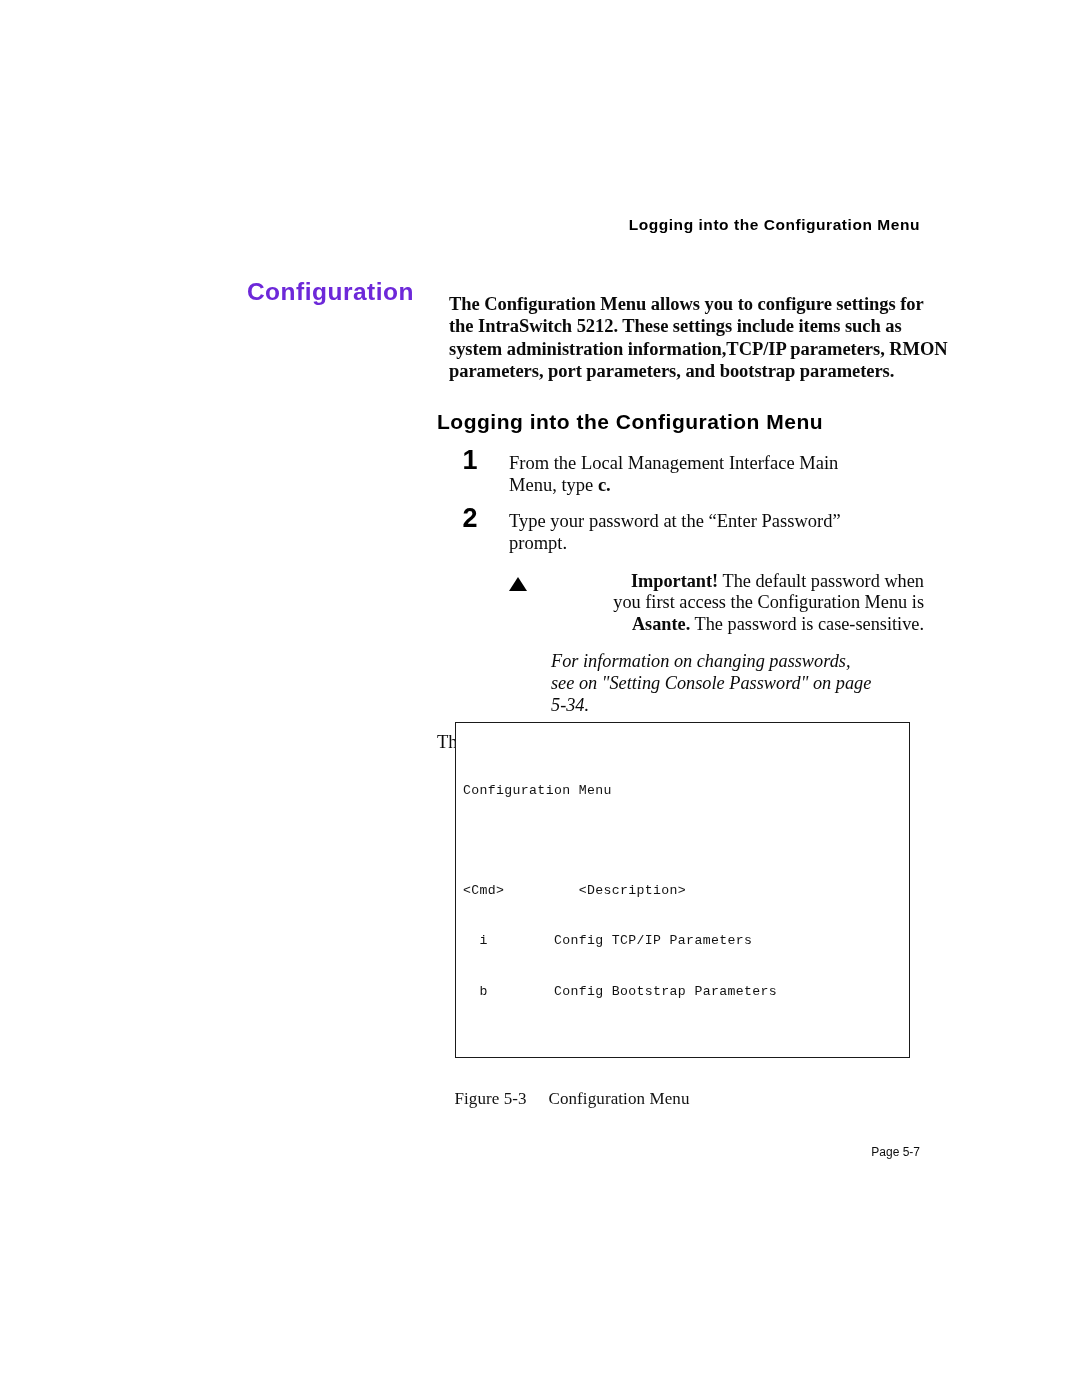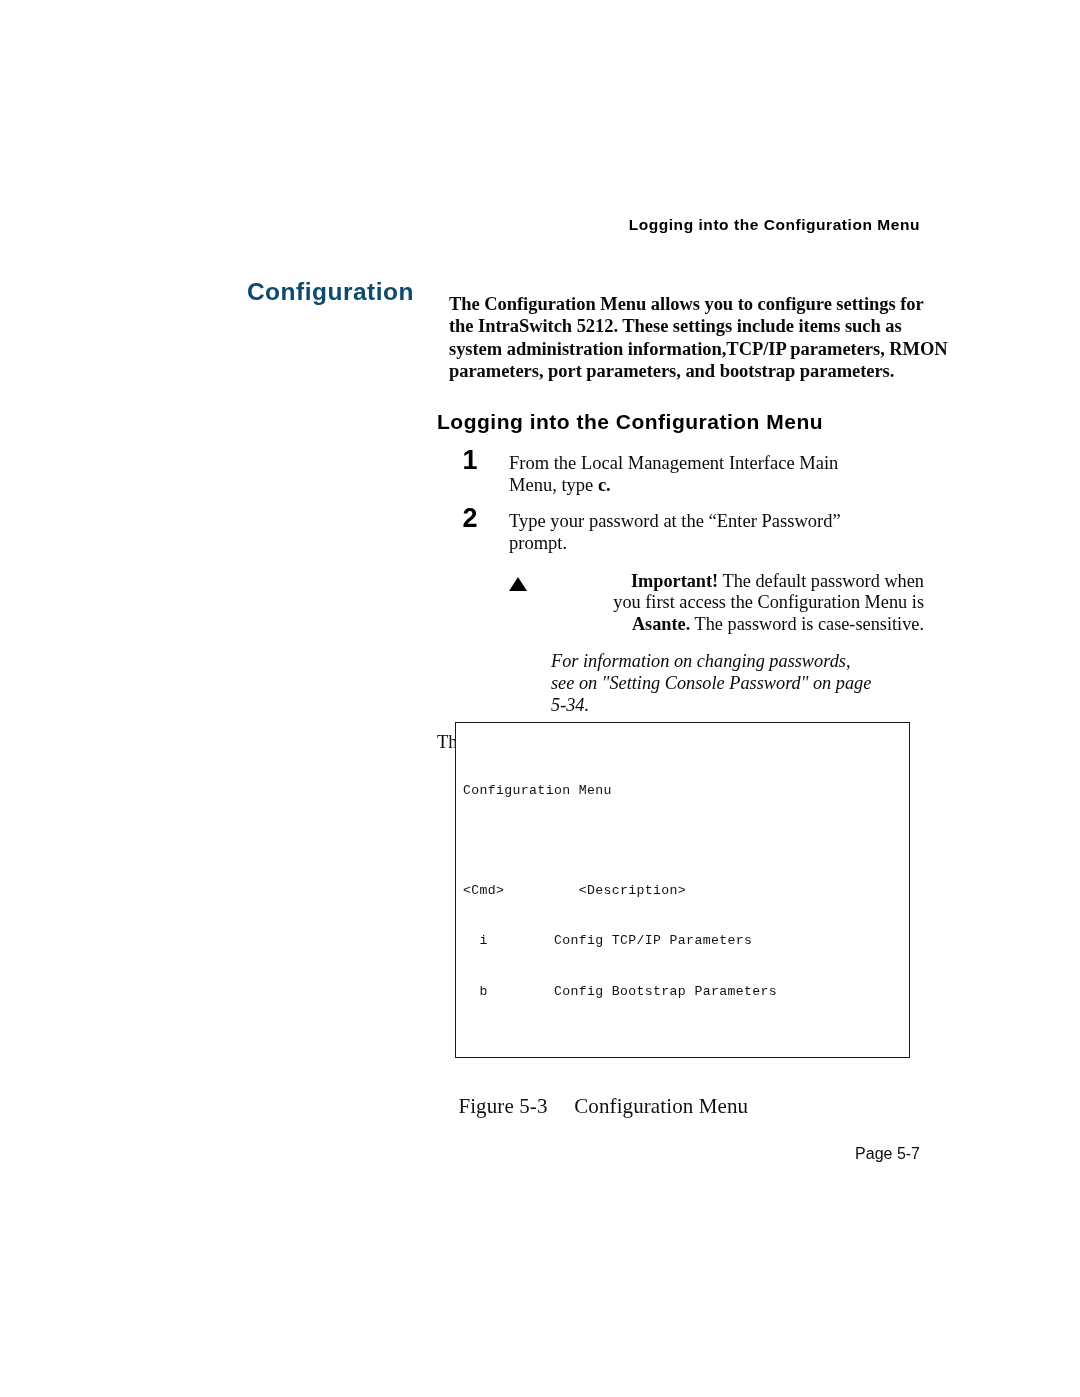--- a/index.html
+++ b/index.html
@@ -36,21 +36,21 @@
     position: absolute;
     left: 150px;
     top: 277px;
     width: 264px;
     text-align: right;
     font-family: "Liberation Sans", "DejaVu Sans", sans-serif;
     font-weight: bold;
     font-size: 24.5px;
     line-height: 30px;
     letter-spacing: 0.5px;
-    color: #0c4a6e;
+    color: #6d28d9;
   }
   .chapter-title .l2 { display: block; }
 
   
   .content {
     position: absolute;
     left: 437px;
     top: 281px;
     width: 487px;
   }
@@ -176,35 +176,35 @@
     white-space: pre;
   }
   .term .row { display: block; height: 16.75px; }
   .term .blank { display: block; height: 16.75px; }
 
   
   .figure-caption {
     position: absolute;
     left: 437px;
     top: 1069px;
-    font-size: 21px;
+    font-size: 17px;
     letter-spacing: 0.1px;
     color: #111;
     white-space: pre;
   }
 
   
   .page-footer {
     position: absolute;
     left: 0;
     top: 1145px;
     width: 920px;
     text-align: right;
     font-family: "Liberation Sans", "DejaVu Sans", sans-serif;
-    font-size: 16px;
+    font-size: 12px;
     color: #0d0d0d;
   }
 </style>
 </head>
 <body>
 
 <div class="page">
 
   <div class="running-header">Logging into the Configuration Menu</div>
 

